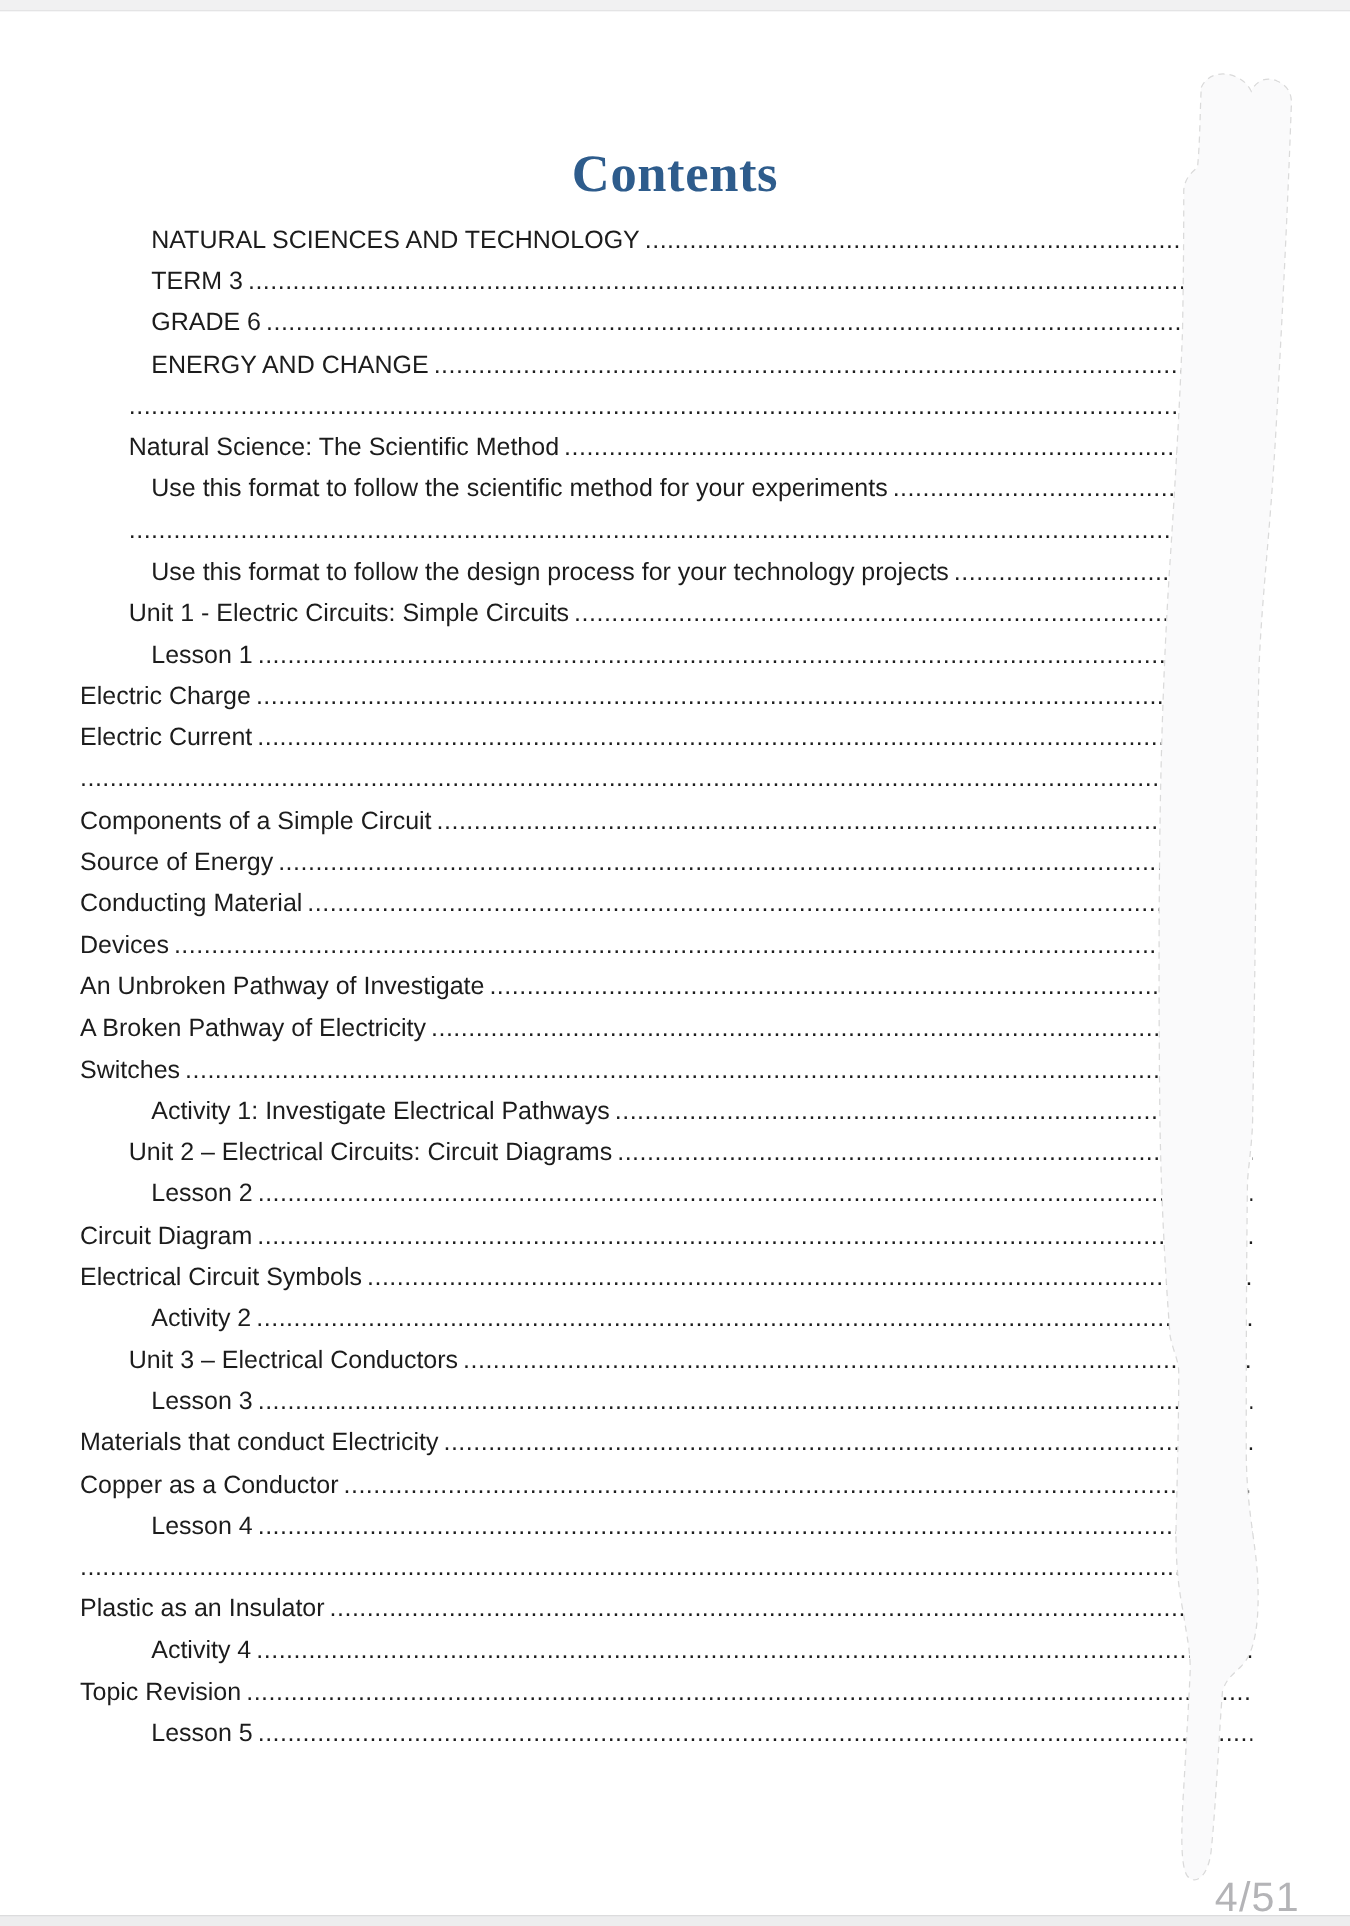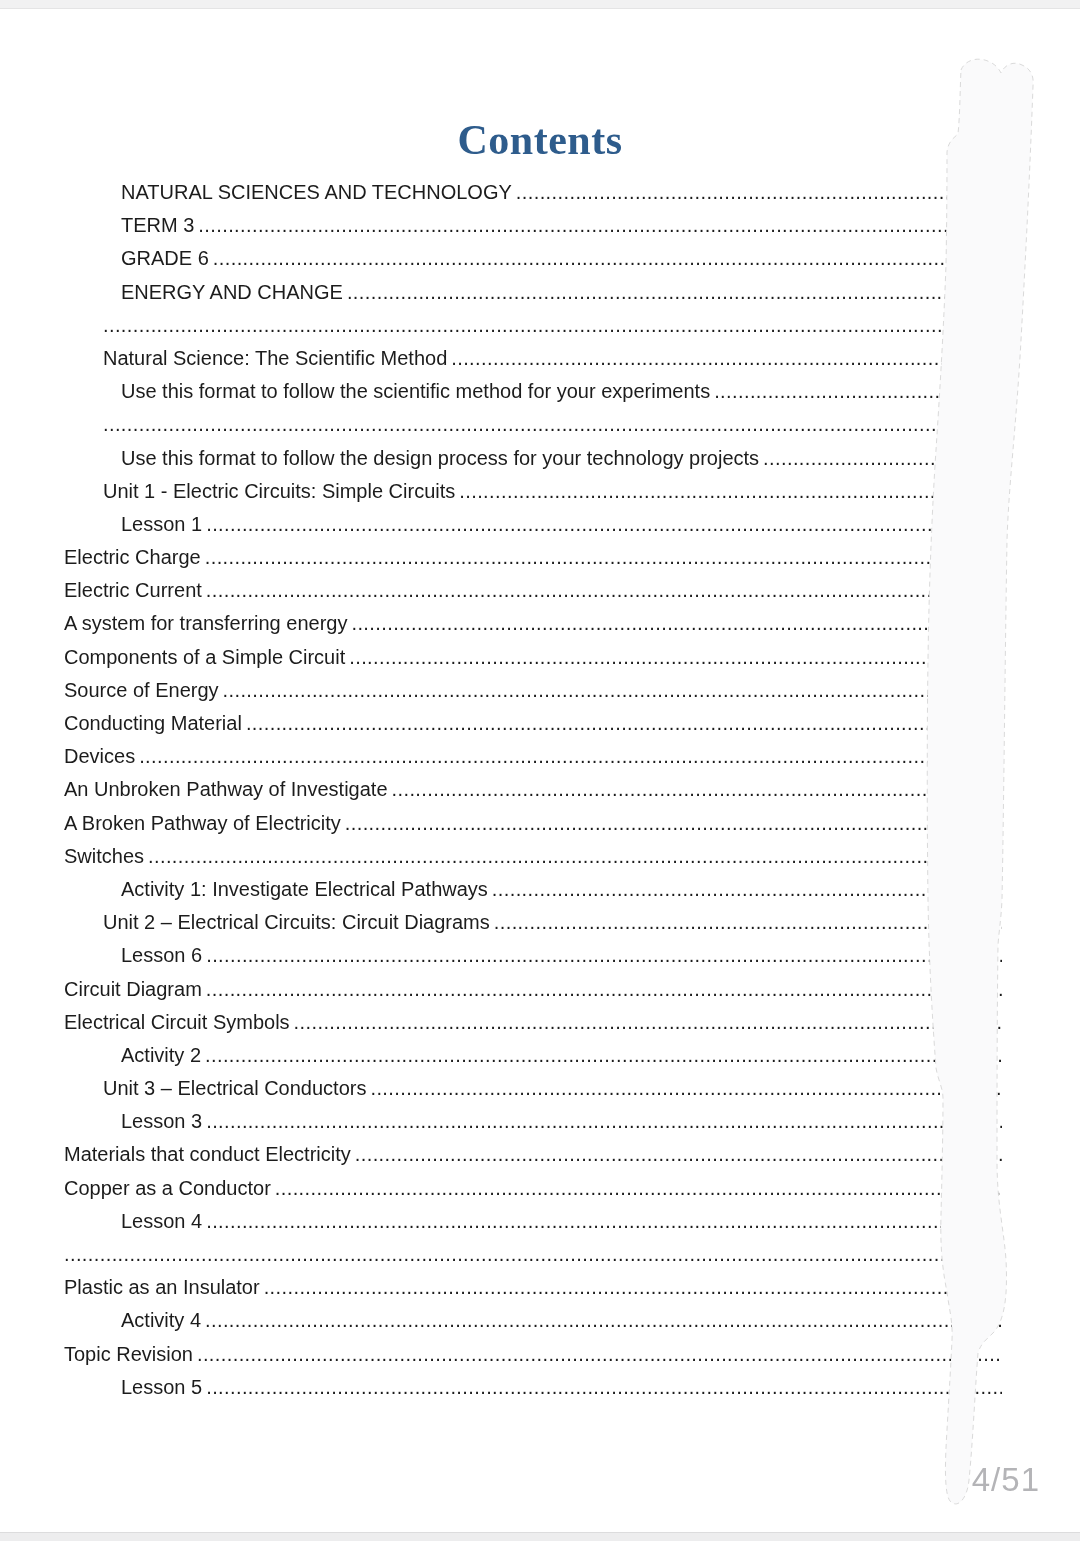--- a/index.html
+++ b/index.html
@@ -72,21 +72,21 @@
     letter-spacing: 0.4px;
     color: #1c1c1c;
   }
   .whiteout {
     position: absolute;
     top: 0; left: 0;
     pointer-events: none;
   }
   .page-indicator {
     position: absolute;
-    top: 1452px;
+    top: 1490px;
     right: 40px;
     font-size: 33px;
     line-height: 36px;
     color: #b4b4b7;
     letter-spacing: 1px;
   }
 </style>
 </head>
 <body>
 
@@ -143,21 +143,20 @@
         </div>
         <div class="toc-row lvl2">
           <span class="toc-label">Electric Charge</span>
           <span class="toc-leader">................................................................................................................................................................................................................................................................................................................................</span>
         </div>
         <div class="toc-row lvl2">
           <span class="toc-label">Electric Current</span>
           <span class="toc-leader">................................................................................................................................................................................................................................................................................................................................</span>
         </div>
         <div class="toc-row lvl2">
-          <span class="toc-label">A system for transferring energy</span>
           <span class="toc-leader">................................................................................................................................................................................................................................................................................................................................</span>
         </div>
         <div class="toc-row lvl2">
           <span class="toc-label">Components of a Simple Circuit</span>
           <span class="toc-leader">................................................................................................................................................................................................................................................................................................................................</span>
         </div>
         <div class="toc-row lvl2">
           <span class="toc-label">Source of Energy</span>
           <span class="toc-leader">................................................................................................................................................................................................................................................................................................................................</span>
         </div>
@@ -183,21 +182,21 @@
         </div>
         <div class="toc-row lvl1">
           <span class="toc-label">Activity 1: Investigate Electrical Pathways</span>
           <span class="toc-leader">................................................................................................................................................................................................................................................................................................................................</span>
         </div>
         <div class="toc-row lvl0">
           <span class="toc-label">Unit 2 – Electrical Circuits: Circuit Diagrams</span>
           <span class="toc-leader">................................................................................................................................................................................................................................................................................................................................</span>
         </div>
         <div class="toc-row lvl1">
-          <span class="toc-label">Lesson 6</span>
+          <span class="toc-label">Lesson 2</span>
           <span class="toc-leader">................................................................................................................................................................................................................................................................................................................................</span>
         </div>
         <div class="toc-row lvl2">
           <span class="toc-label">Circuit Diagram</span>
           <span class="toc-leader">................................................................................................................................................................................................................................................................................................................................</span>
         </div>
         <div class="toc-row lvl2">
           <span class="toc-label">Electrical Circuit Symbols</span>
           <span class="toc-leader">................................................................................................................................................................................................................................................................................................................................</span>
         </div>

